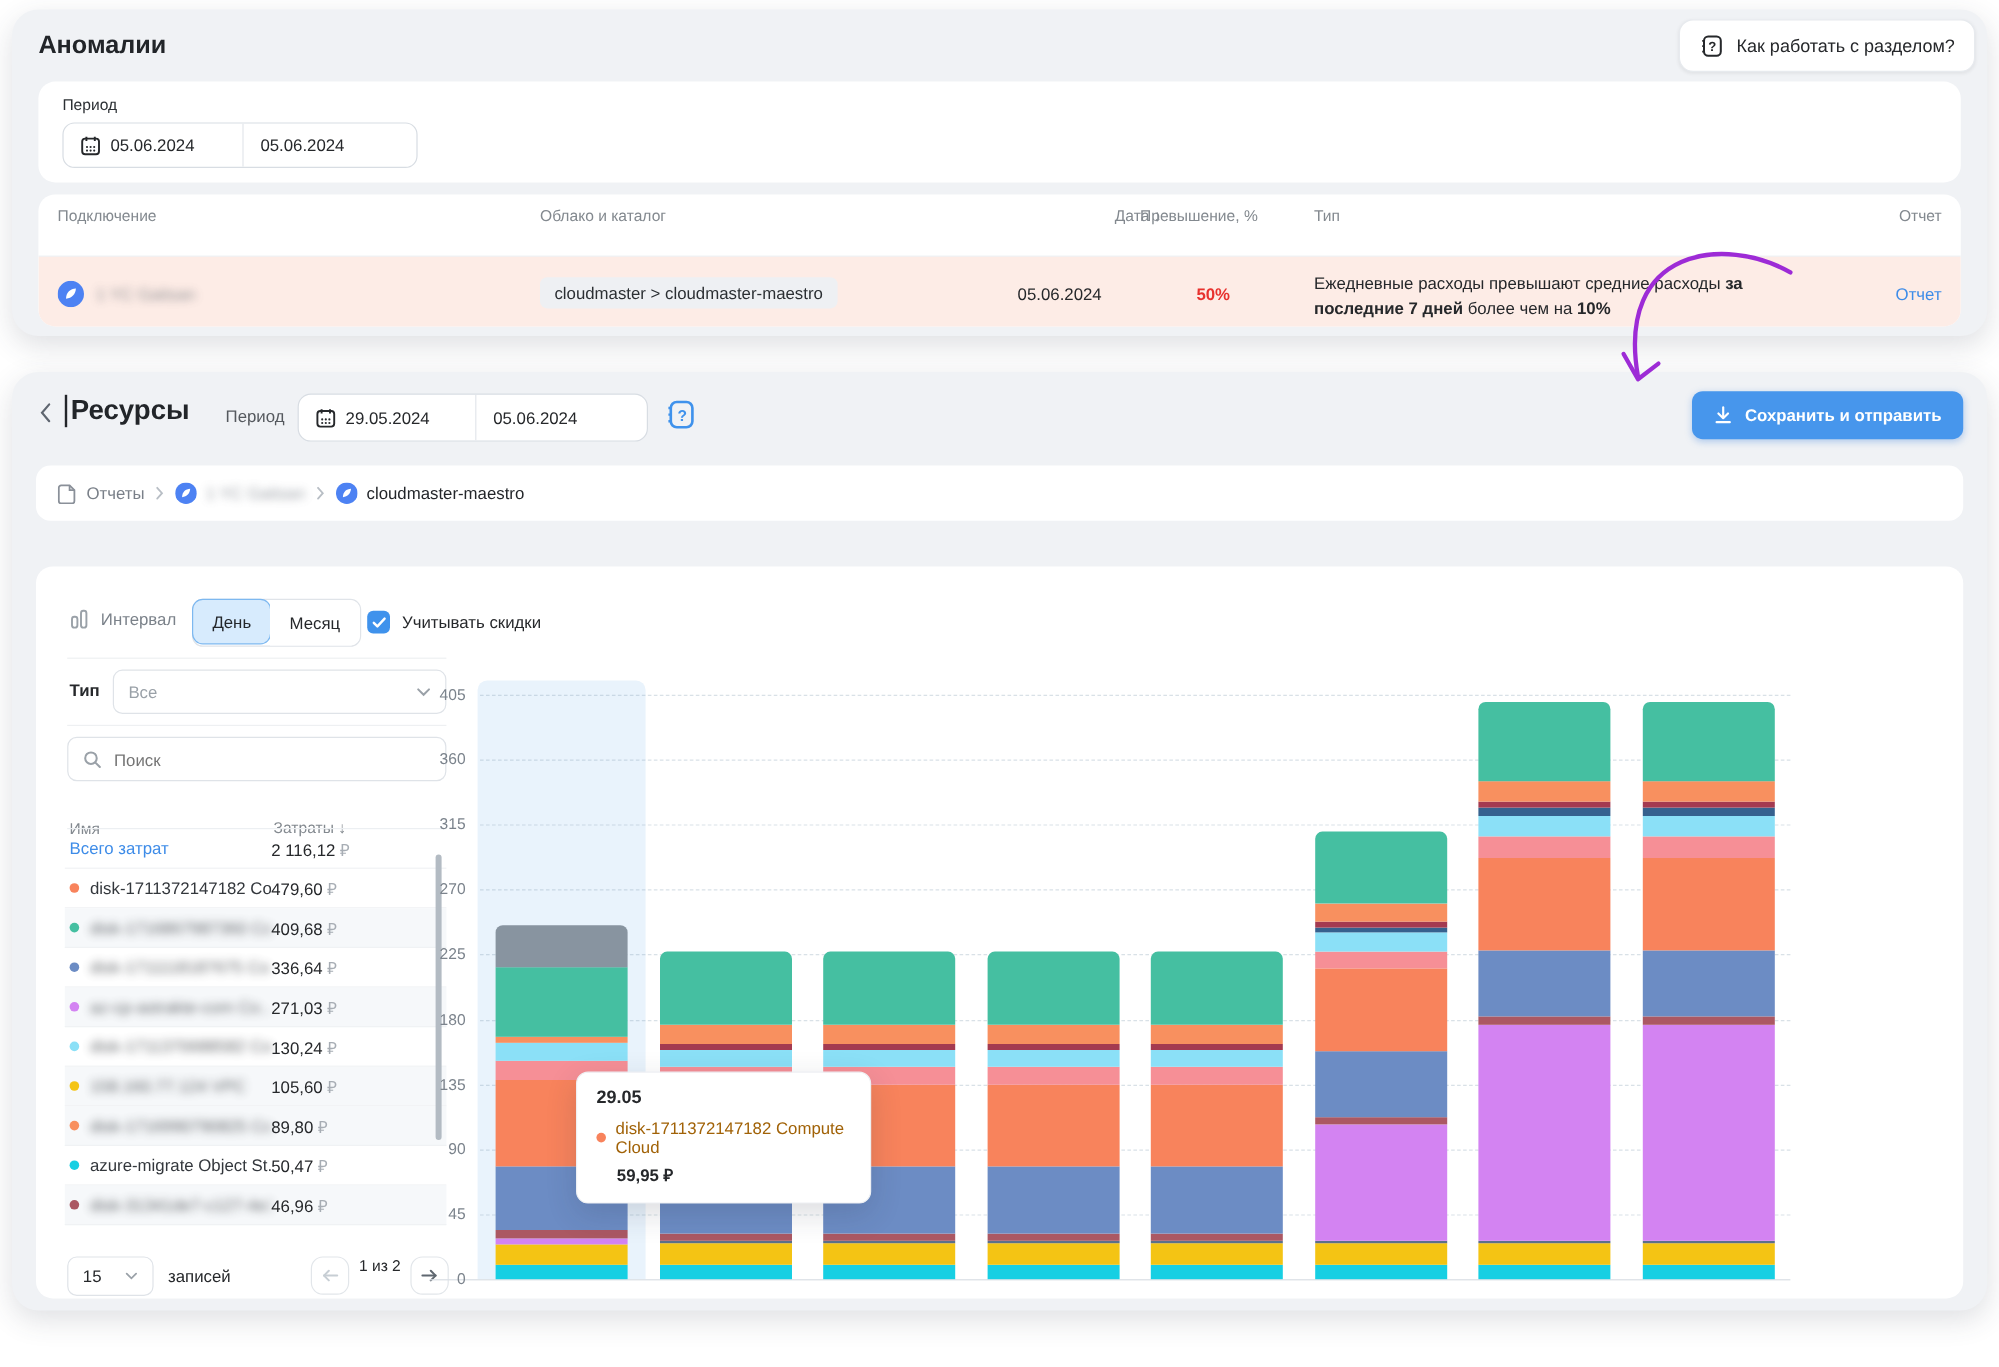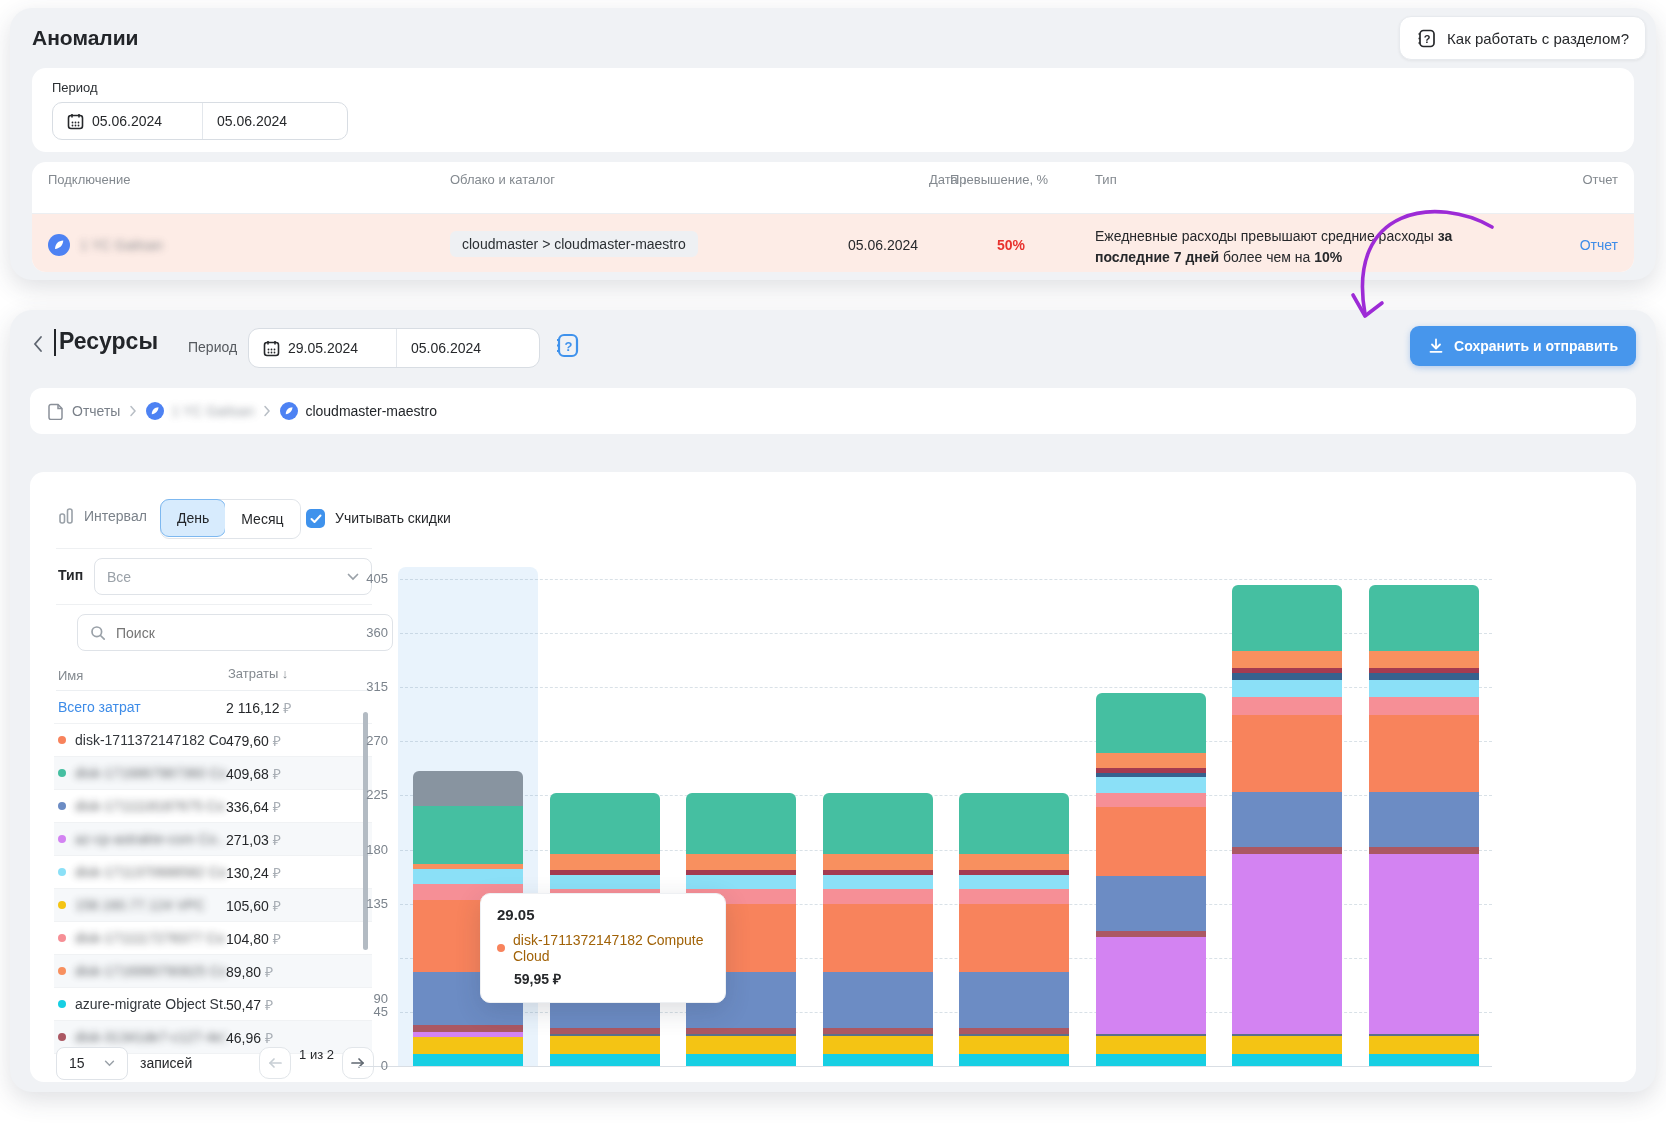--- a/index.html
+++ b/index.html
@@ -223,31 +223,31 @@
       <span style="position:absolute;left:28px;top:19px;font-size:14px;font-weight:bold;">Тип</span>
       <div class="select-box" style="position:absolute;left:64px;top:10px;width:278px;height:37px;cursor:pointer;">
         <span style="font-size:14px;color:#9aa1a8;">Все</span>
         <span>
             <svg width="12" height="8" viewBox="0 0 12 8">
               <polyline points="1.5,1.5 6,6 10.5,1.5" fill="none" stroke="#9aa1a8" stroke-width="1.7" stroke-linecap="round"></polyline>
             </svg>
           </span>
       </div>
       <div style="position:absolute;left:26px;top:56px;width:316px;border-top:1px solid #eef0f2;"></div>
-      <div class="select-box" style="position:absolute;left:26px;top:66px;width:316px;height:37px;justify-content:flex-start;gap:10px;margin-left:21px;">
+      <div class="select-box" style="position:absolute;left:26px;top:66px;width:316px;height:37px;justify-content:flex-start;gap:10px;">
         <span>
             <svg width="16" height="16" viewBox="0 0 16 16">
               <circle cx="6.8" cy="6.8" r="4.8" fill="none" stroke="#9aa1a8" stroke-width="1.7"></circle>
               <line x1="10.5" y1="10.5" x2="14.2" y2="14.2" stroke="#9aa1a8" stroke-width="1.7" stroke-linecap="round"></line>
             </svg>
           </span>
         <input style="border: none; outline: none; font-size: 14px; font-family: inherit; width: 240px; color: rgb(38, 40, 43);" placeholder="Поиск">
       </div>
 
-      <div style="position:absolute;left:28px;top:118px;width:314px;height:24px;">
+      <div style="position:absolute;left:28px;top:134px;width:314px;height:24px;">
         <span class="thead">Имя</span>
         <span class="thead" style="position:absolute;left:170px;cursor:pointer;"><span>Затраты</span> <span>↓</span></span>
       </div>
       <div style="position:absolute;left:26px;top:142px;width:316px;border-top:1px solid #eceff2;"></div>
 
       <div id="resource-list" style="position:absolute;left:24px;top:143px;width:318px;">
         <div class="list-row">
           <span class="link" style="flex:0 0 168px;">Всего затрат</span>
           <span><span>2 116,12</span> <span class="rub">₽</span></span>
         </div>
@@ -273,25 +273,20 @@
           </div>
           <div class="list-row">
             <span class="dot" style="background: rgb(139, 224, 247);"></span>
             <span class="blur" style="flex: 0 0 151px; overflow: hidden; white-space: nowrap; color: rgb(51, 55, 60);">disk-1711370688582 Co...</span>
             <span><span>130,24</span> <span class="rub">₽</span></span>
           </div>
           <div class="list-row alt">
             <span class="dot" style="background: rgb(244, 196, 20);"></span>
             <span class="blur" style="flex: 0 0 151px; overflow: hidden; white-space: nowrap; color: rgb(51, 55, 60);">158.160.77.124 VPC</span>
             <span><span>105,60</span> <span class="rub">₽</span></span>
-          </div>
-          <div class="list-row">
-            <span class="dot" style="background: rgb(246, 143, 150);"></span>
-            <span class="blur" style="flex: 0 0 151px; overflow: hidden; white-space: nowrap; color: rgb(51, 55, 60);">disk-1711117278377 Co...</span>
-            <span><span>104,80</span> <span class="rub">₽</span></span>
           </div>
           <div class="list-row alt">
             <span class="dot" style="background: rgb(248, 144, 95);"></span>
             <span class="blur" style="flex: 0 0 151px; overflow: hidden; white-space: nowrap; color: rgb(51, 55, 60);">disk-1716990790825 Co...</span>
             <span><span>89,80</span> <span class="rub">₽</span></span>
           </div>
           <div class="list-row">
             <span class="dot" style="background: rgb(23, 207, 227);"></span>
             <span style="flex: 0 0 151px; overflow: hidden; white-space: nowrap; color: rgb(51, 55, 60);">azure-migrate Object St...</span>
             <span><span>50,47</span> <span class="rub">₽</span></span>
@@ -333,21 +328,21 @@
       </div>
     </div>
 
     <div id="plot" style="position:absolute;left:370px;top:107px;width:1092px;height:487px;">
         <div style="position: absolute; left: -1.75px; top: -12px; width: 140px; height: 499px; background: rgb(233, 243, 252); border-radius: 8px 8px 0px 0px;"></div>
         <div class="gline zero" style="top: 487px;"></div>
         <div class="ylabel" style="left: -52px; top: 479px;">0</div>
         <div class="gline" style="top: 432.889px;"></div>
         <div class="ylabel" style="left: -52px; top: 424.889px;">45</div>
         <div class="gline" style="top: 378.778px;"></div>
-        <div class="ylabel" style="left: -52px; top: 370.778px; margin-top: 41px;">90</div>
+        <div class="ylabel" style="left: -52px; top: 370.778px;">90</div>
         <div class="gline" style="top: 324.667px;"></div>
         <div class="ylabel" style="left: -52px; top: 316.667px;">135</div>
         <div class="gline" style="top: 270.556px;"></div>
         <div class="ylabel" style="left: -52px; top: 262.556px;">180</div>
         <div class="gline" style="top: 216.444px;"></div>
         <div class="ylabel" style="left: -52px; top: 208.444px;">225</div>
         <div class="gline" style="top: 162.333px;"></div>
         <div class="ylabel" style="left: -52px; top: 154.333px;">270</div>
         <div class="gline" style="top: 108.222px;"></div>
         <div class="ylabel" style="left: -52px; top: 100.222px;">315</div>

